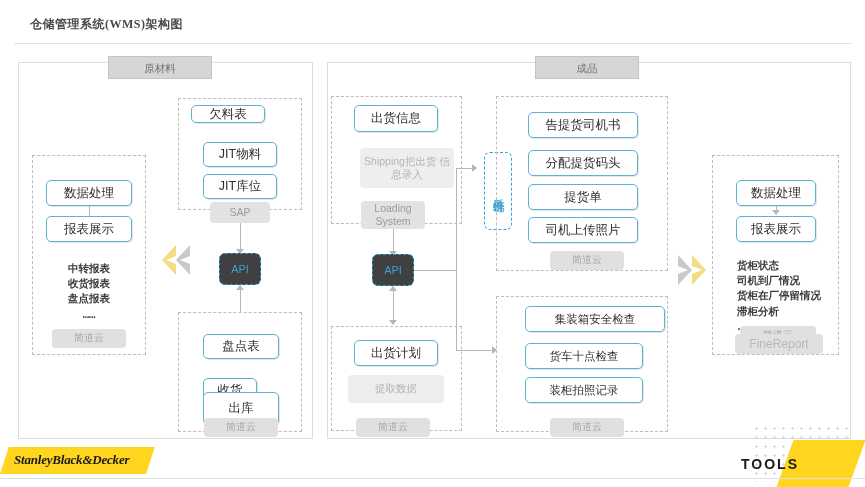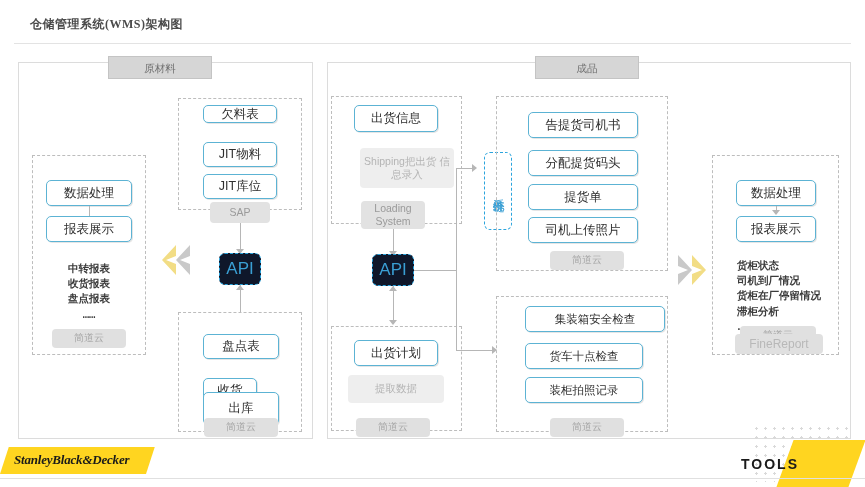--- a/index.html
+++ b/index.html
@@ -60,21 +60,21 @@
     color: #9a9a9a; font-size: 10.5px;
     display: flex; align-items: center; justify-content: center;
     text-align: center; line-height: 1.25;
   }
   .chip.soft { background: #eeeeee; color: #b4b4b4; }
   .chip.tag  { background: #e0e0e0; color: #a6a6a6; font-size: 10px; }
 
   
   .api {
     position: absolute; border: 1.6px dashed #2aa4dd; border-radius: 6px;
-    background: #0f172a; color: #3a9fd4; font-size: 17px;
+    background: #404040; color: #3a9fd4; font-size: 11px;
     display: flex; align-items: center; justify-content: center;
   }
 
   
   .vnode {
     position: absolute; border: 1.6px dashed #2aa4dd; border-radius: 6px;
     background: #fff; color: #3a9fd4; font-size: 11.5px;
     display: flex; align-items: center; justify-content: center;
     text-align: center; line-height: 1.18; padding: 4px 0;
   }
@@ -149,21 +149,21 @@
   <div class="box" style="left:46px; top:216px; width:86px; height:26px;">报表展示</div>
   <div class="textlist center" style="left:32px; top:262px; width:114px;">中转报表
 收货报表
 盘点报表
 ……</div>
   <div class="chip tag" style="left:52px; top:329px; width:74px; height:19px;">简道云</div>
 
   <div class="ln v" style="left:89px; top:206px; height:10px;"></div>
 
   <div class="group" style="left:178px; top:98px; width:124px; height:112px;"></div>
-  <div class="box" style="left:203px; top:105px; width:74px; height:18px;">欠料表</div>
+  <div class="box" style="left:191px; top:105px; width:74px; height:18px;">欠料表</div>
   <div class="box" style="left:203px; top:142px; width:74px; height:25px;">JIT物料</div>
   <div class="box" style="left:203px; top:174px; width:74px; height:25px;">JIT库位</div>
   <div class="chip" style="left:210px; top:202px; width:60px; height:21px;">SAP</div>
 
   <div class="ln v" style="left:240px; top:223px; height:27px;"></div>
   <div class="arrow-d" style="left:236px; top:249px;"></div>
 
   <div class="api" style="left:219px; top:253px; width:42px; height:32px;">API</div>
 
   <div class="ln v" style="left:240px; top:285px; height:27px;"></div>

